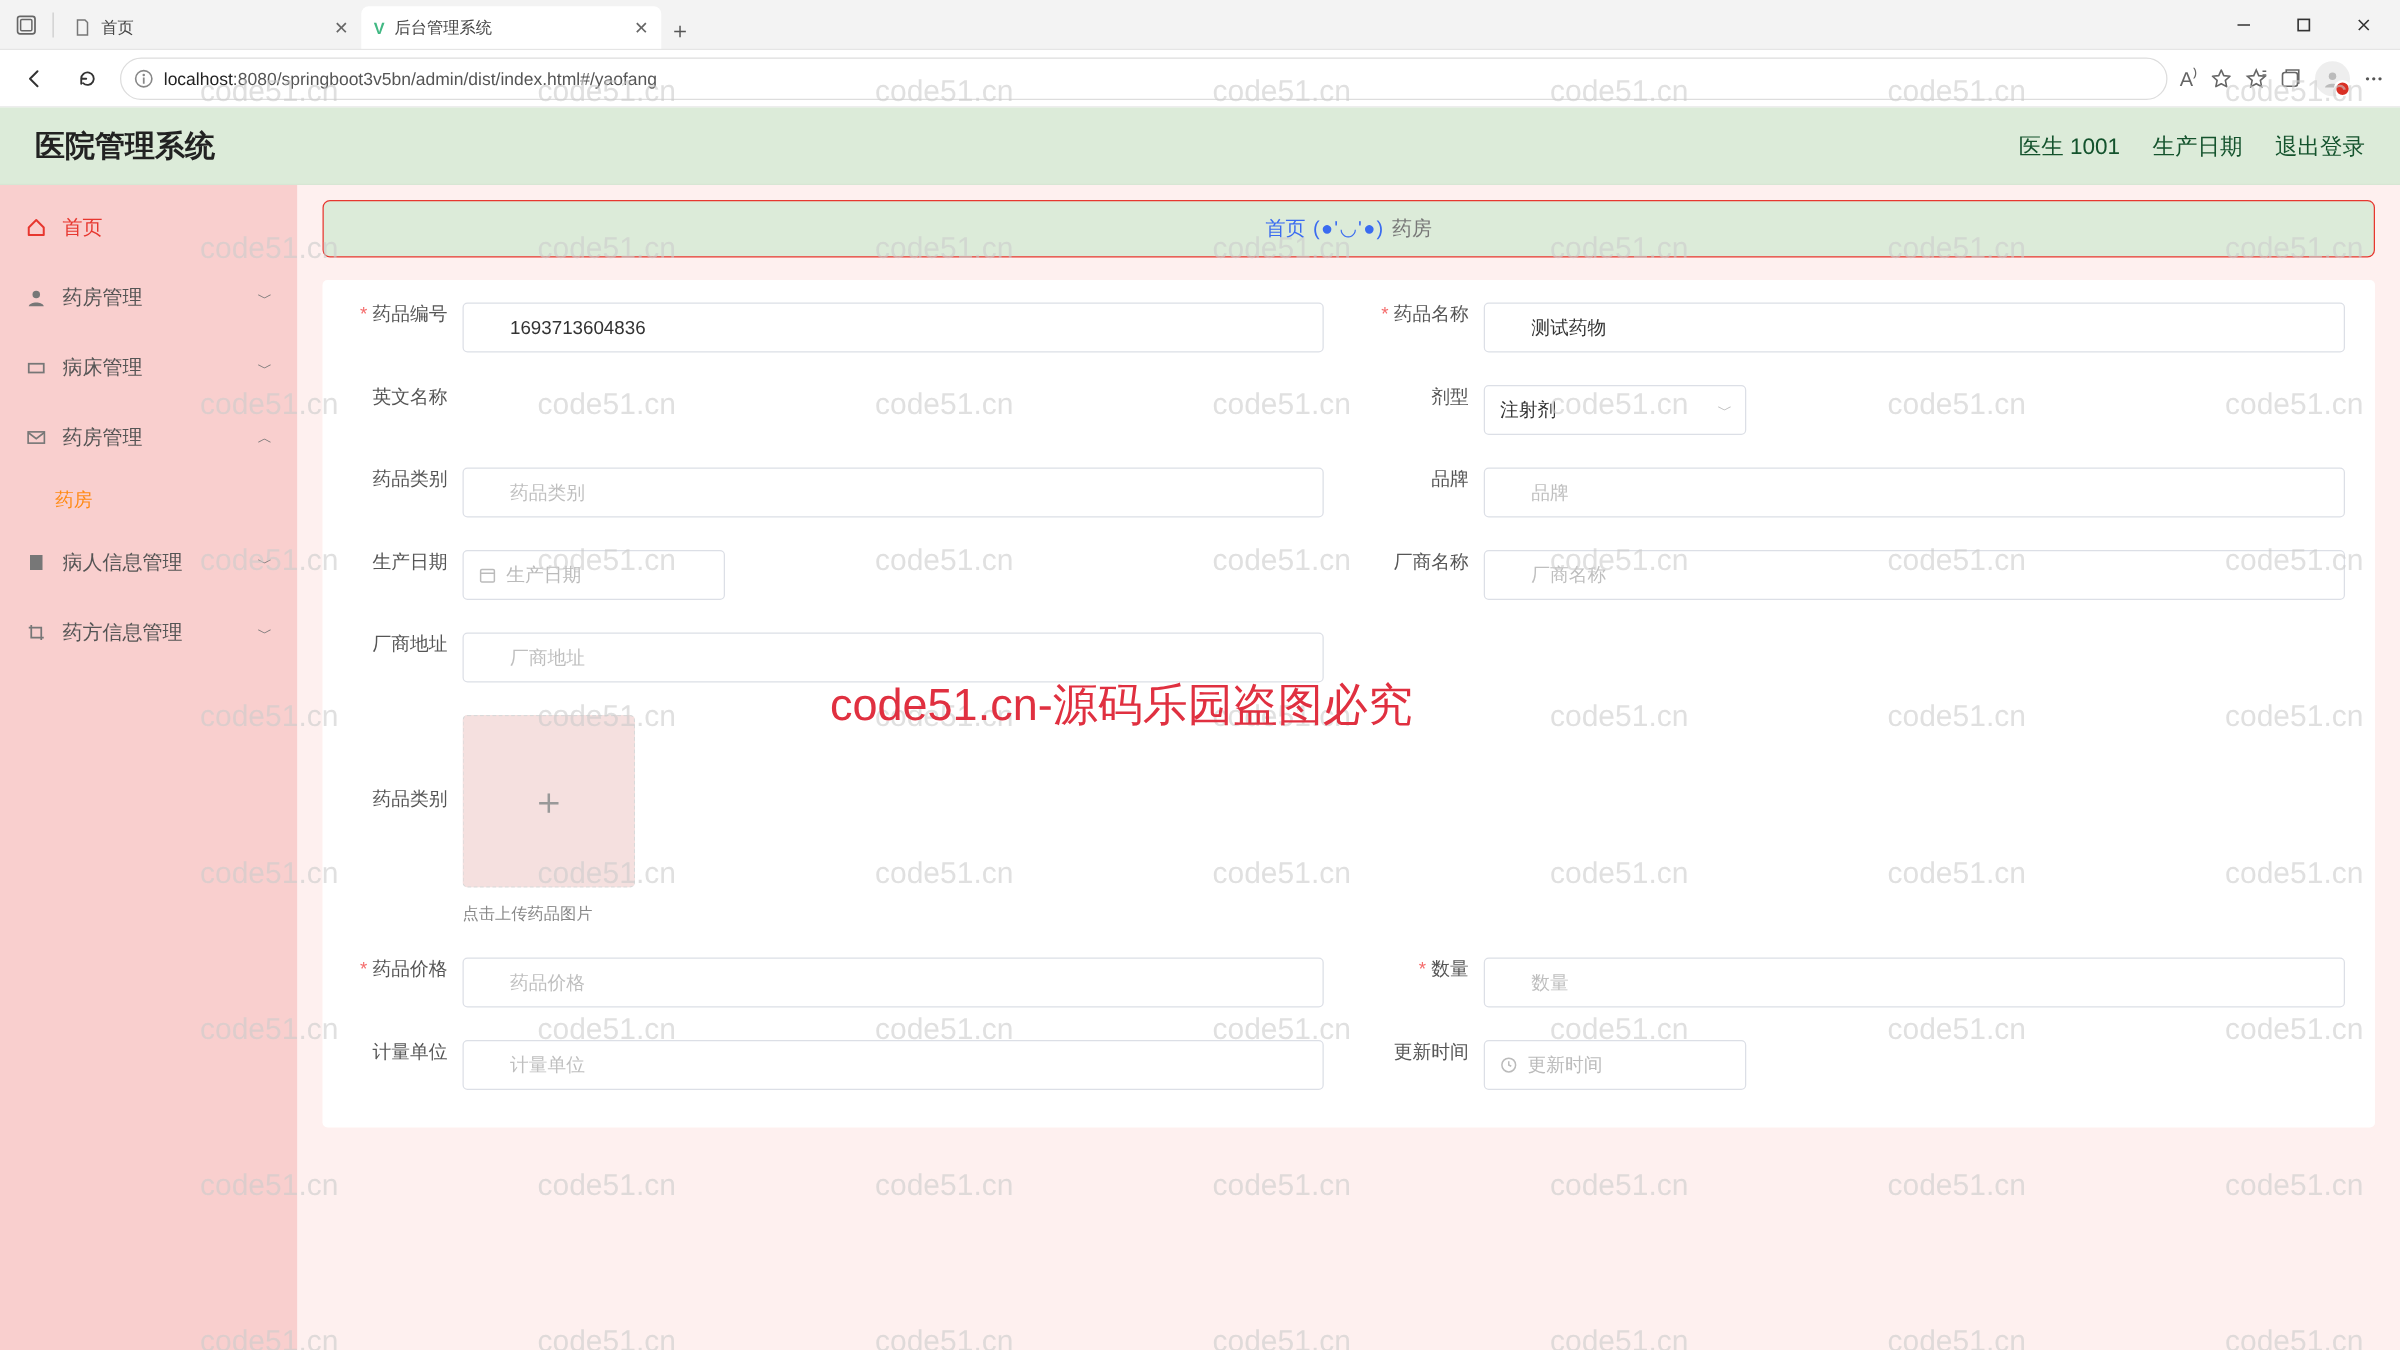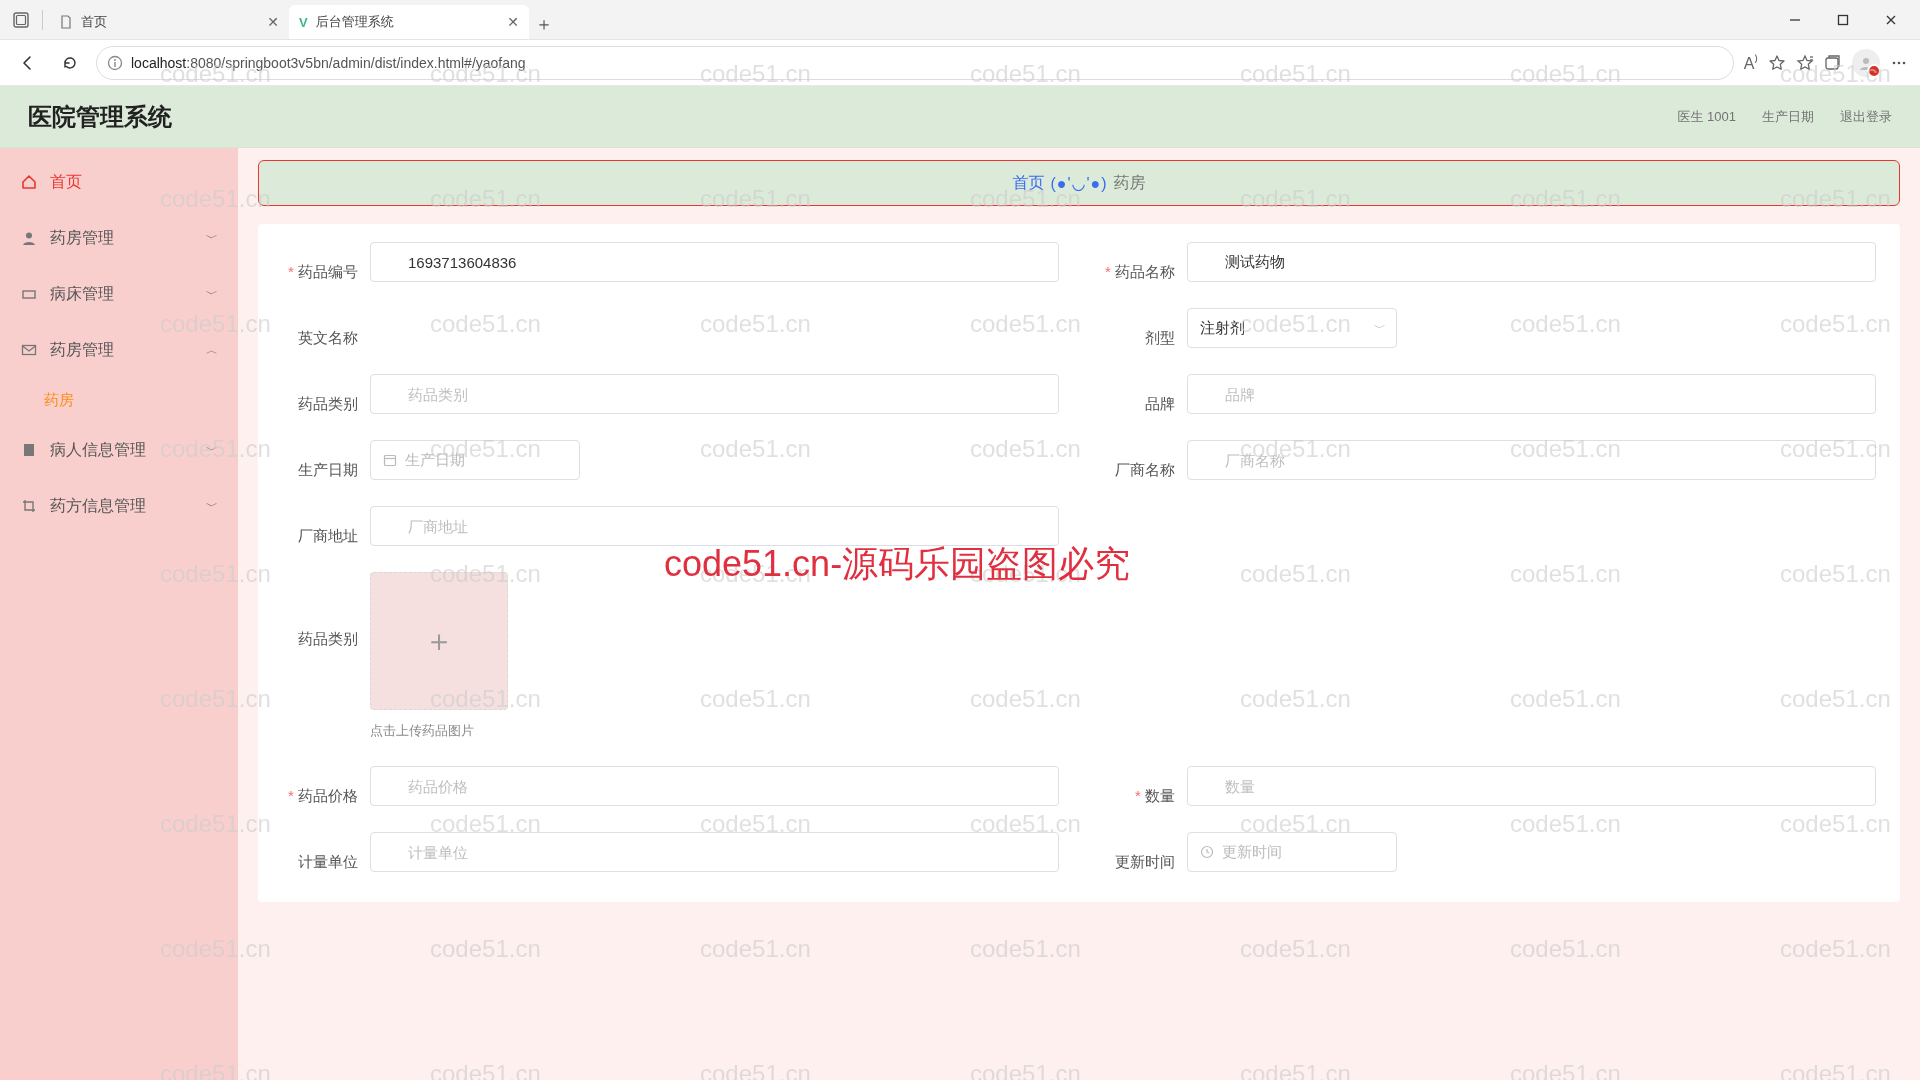--- a/index.html
+++ b/index.html
@@ -28,41 +28,41 @@
 .url { font-size:14px; color:#555; }
 .url .host { color:#222; }
 .addr-icons { display:flex; gap:10px; align-items:center; color:#666; }
 .avatar { width:28px; height:28px; border-radius:50%; background:#eee; display:flex; align-items:center; justify-content:center; position:relative; }
 .avatar::after { content:""; position:absolute; right:-1px; bottom:-1px; width:10px; height:10px; background:#d93025; border:2px solid #fff; border-radius:50%; }
 
 
 .app { position:relative; height:calc(1080px - 86px); display:flex; flex-direction:column; }
 .topbar { height:62px; background:#dcebd9; display:flex; align-items:center; padding:0 28px; border-bottom:1px solid #d7e6d4; }
 .brand { font-size:24px; font-weight:700; color:#222; }
-.top-right { margin-left:auto; display:flex; gap:26px; font-size:13px; color:#737373; }
+.top-right { margin-left:auto; display:flex; gap:26px; font-size:18px; color:#14532d; }
 
 .body { flex:1; display:flex; overflow:hidden; }
 .sidebar { width:238px; background:#f9cfce; color:#555; padding-top:6px; }
 .side-item { height:56px; display:flex; align-items:center; padding:0 20px; gap:12px; font-size:16px; color:#555; cursor:pointer; position:relative; }
 .side-item.home { color:#e7372f; }
 .side-item .chev { margin-left:auto; color:#777; font-size:12px; }
 .side-sub { padding-left:44px; height:44px; display:flex; align-items:center; font-size:15px; }
 .side-sub.active { color:#ff8a14; font-weight:500; }
 .side-ico { width:18px; display:inline-flex; justify-content:center; color:#777; }
 .side-item.home .side-ico { color:#e7372f; }
 
 .main { flex:1; background:#fef0ef; padding:12px 20px 20px 20px; overflow:auto; }
 .crumb-card { background:#dcebd9; border:1px solid #e7372f; border-radius:6px; height:46px; display:flex; align-items:center; justify-content:center; gap:6px; font-size:16px; margin-bottom:18px; }
 .crumb-home { color:#3a6bf0; }
 .crumb-face { color:#3a6bf0; letter-spacing:1px; }
 .crumb-current { color:#777; }
 
 .form-card { background:#fff; border-radius:4px; padding:18px 24px 30px 24px; }
 .form-row { display:flex; gap:40px; margin-bottom:26px; }
-.form-group { display:flex; align-items:flex-end; gap:12px; }
+.form-group { display:flex; align-items:flex-start; gap:12px; }
 .form-group.left { flex:1; }
 .form-group.right { flex:1; }
 .lbl { width:76px; text-align:right; font-size:15px; color:#555; white-space:nowrap; }
 .req::before { content:"* "; color:#f56c6c; }
 .inp { height:40px; border:1px solid #dcdfe6; border-radius:4px; padding:0 12px; font-size:15px; color:#333; background:#fff; flex:1; }
 .inp::placeholder { color:#bfbfbf; }
 .sel { width:210px; height:40px; border:1px solid #dcdfe6; border-radius:4px; display:flex; align-items:center; padding:0 30px 0 12px; font-size:15px; color:#333; position:relative; background:#fff; }
 .sel .chev-d { position:absolute; right:10px; color:#bbb; font-size:12px; }
 .date { width:210px; height:40px; border:1px solid #dcdfe6; border-radius:4px; display:flex; align-items:center; gap:8px; padding:0 12px; color:#bbb; font-size:15px; }
 .uploader { width:138px; height:138px; border:1px dashed #d9d9d9; background:#f5e0df; display:flex; align-items:center; justify-content:center; color:#999; font-size:30px; border-radius:4px; }

